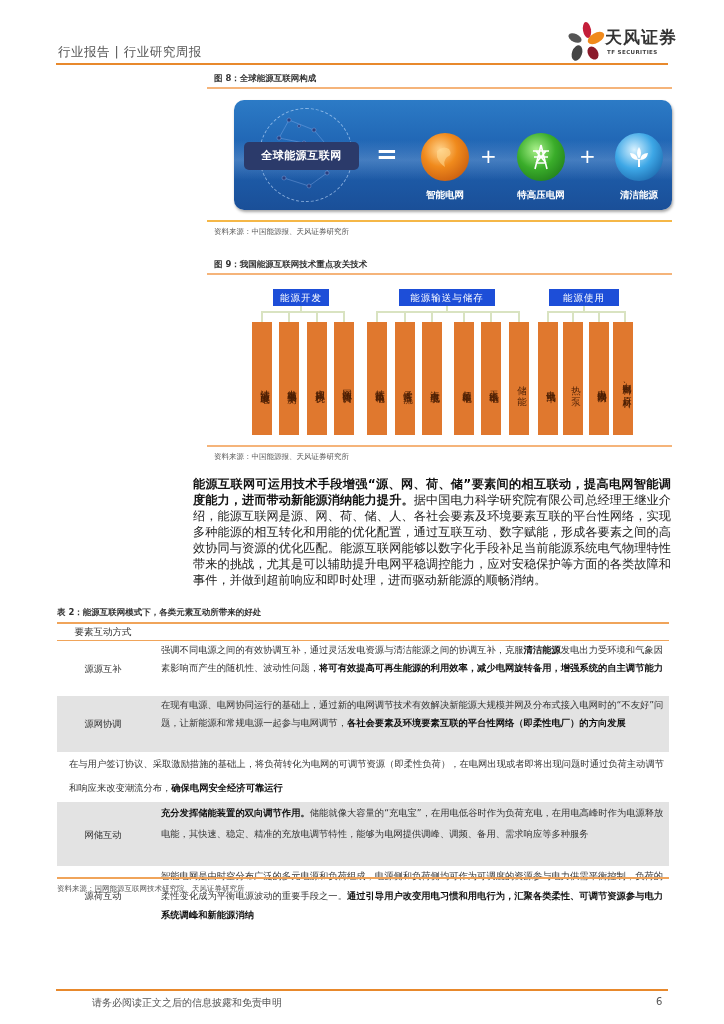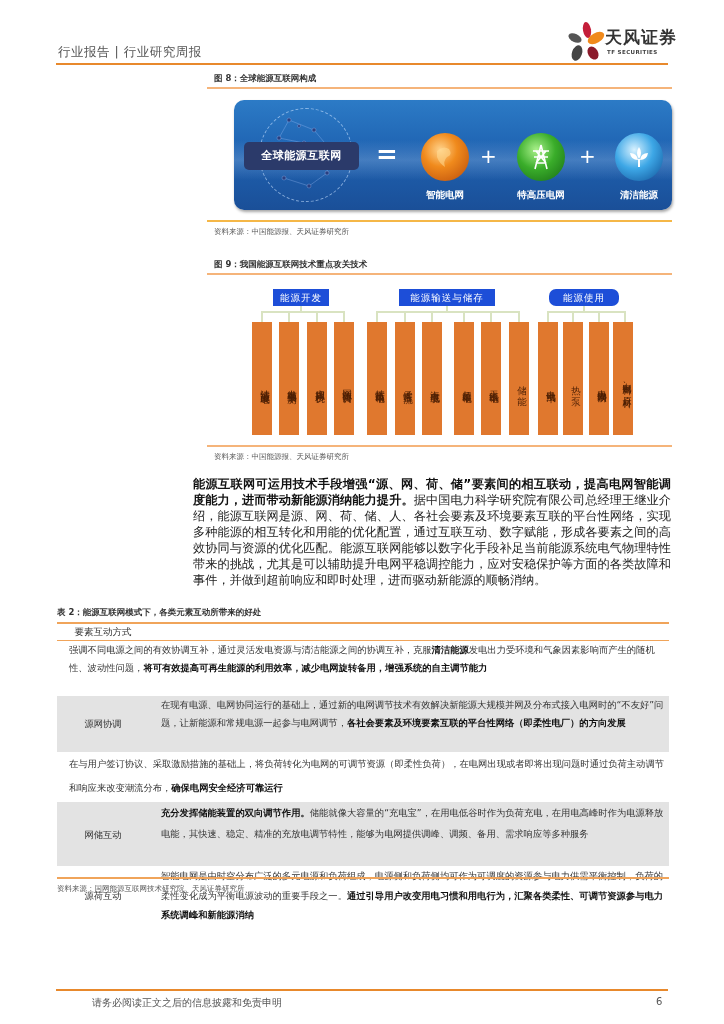--- a/index.html
+++ b/index.html
@@ -149,21 +149,21 @@
 <div class="abs fig-rule" style="left:207px; top:220px; width:465px; background:#f5b747;"></div>
 <div class="abs src" style="left:214px; top:227px;">资料来源：中国能源报、天风证券研究所</div>
 
 <div class="abs fig-cap" style="left:214px; top:259px;">图 9：我国能源互联网技术重点攻关技术</div>
 <div class="abs fig-rule" style="left:207px; top:273px; width:465px;"></div>
 
 <div class="abs" style="left:0;top:0;width:724px;height:470px;">
 
   <div class="cat" style="left:273px; width:56px;">能源开发</div>
   <div class="cat" style="left:399px; width:96px;">能源输送与储存</div>
-  <div class="cat" style="left:549px; width:70px;border-radius:7px;">能源使用</div>
+  <div class="cat" style="left:549px; width:70px;">能源使用</div>
 
   <div class="line-v" style="left:300px; top:306px; height:6px;"></div>
   <div class="line-h" style="left:261px; top:311px; width:83px;"></div>
   <div class="line-v" style="left:261px; top:311px; height:11px;"></div>
   <div class="line-v" style="left:288px; top:311px; height:11px;"></div>
   <div class="line-v" style="left:316px; top:311px; height:11px;"></div>
   <div class="line-v" style="left:343px; top:311px; height:11px;"></div>
 
   <div class="line-v" style="left:446px; top:306px; height:6px;"></div>
   <div class="line-h" style="left:376px; top:311px; width:143px;"></div>
@@ -206,20 +206,21 @@
 
 <div class="abs tbl-cap">表 2：能源互联网模式下，各类元素互动所带来的好处</div>
 <div class="abs tbl-rule-top"></div>
 <div class="abs tbl-head">
   <div style="position:absolute;left:0;width:92px;text-align:center;line-height:16px;">要素互动方式</div>
 </div>
 <div class="abs tbl-rule-mid"></div>
 
 <div class="abs tbl-body">
   <div class="row" style="height:55px;">
+    <div class="k">源源互补</div>
     <div class="v"><span>强调不同电源之间的有效协调互补，通过灵活发电资源与清洁能源之间的协调互补，克服</span><b>清洁能源</b><span>发电出力受环境和气象因素影响而产生的随机性、波动性问题，</span><b>将可有效提高可再生能源的利用效率，减少电网旋转备用，增强系统的自主调节能力</b></div>
   </div>
   <div class="row shade" style="height:56px;">
     <div class="k">源网协调</div>
     <div class="v"><span>在现有电源、电网协同运行的基础上，通过新的电网调节技术有效解决新能源大规模并网及分布式接入电网时的“不友好”问题，让新能源和常规电源一起参与电网调节，</span><b>各社会要素及环境要素互联的平台性网络（即柔性电厂）的方向发展</b></div>
   </div>
   <div class="row" style="height:50px; line-height:24px;">
     <div class="v"><span>在与用户签订协议、采取激励措施的基础上，将负荷转化为电网的可调节资源（即柔性负荷），在电网出现或者即将出现问题时通过负荷主动调节和响应来改变潮流分布，</span><b>确保电网安全经济可靠运行</b></div>
   </div>
   <div class="row shade" style="height:64px; line-height:21px;">

